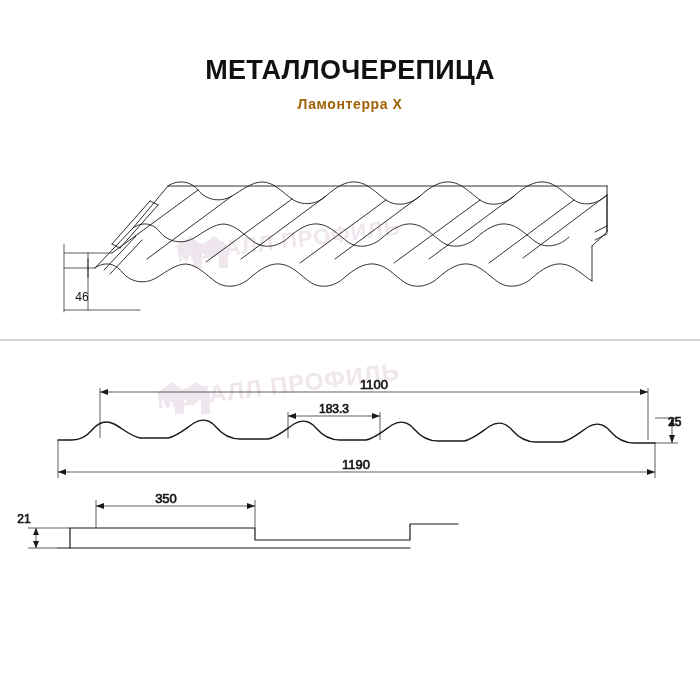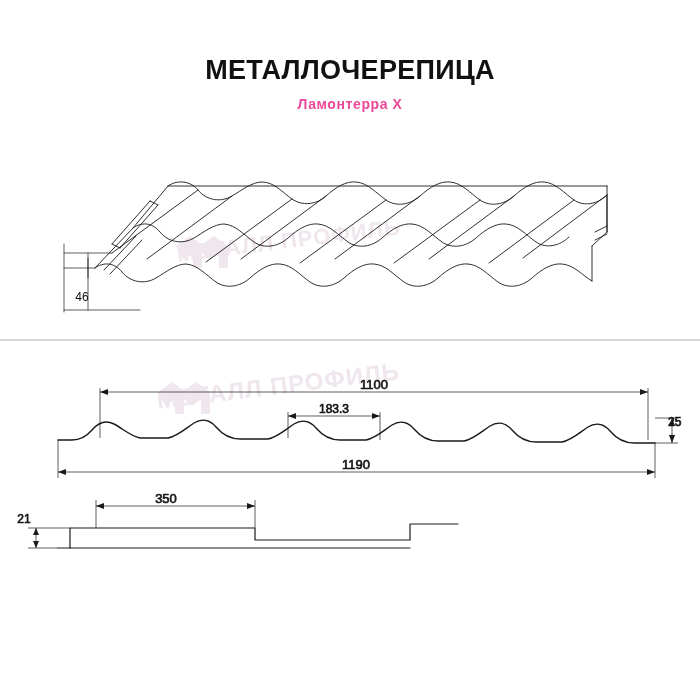--- a/index.html
+++ b/index.html
@@ -32,21 +32,21 @@
     font-weight: bold;
     letter-spacing: 0.3px;
     color: #111111;
     line-height: 1.1;
   }
   .subtitle {
     margin-top: 10px;
     font-size: 14px;
     font-weight: bold;
     letter-spacing: 0.6px;
-    color: #ec4899;
+    color: #a16207;
   }
   .drawing {
     position: absolute;
     left: 0;
     top: 0;
     width: 700px;
     height: 700px;
   }
   .wm {
     position: absolute;

